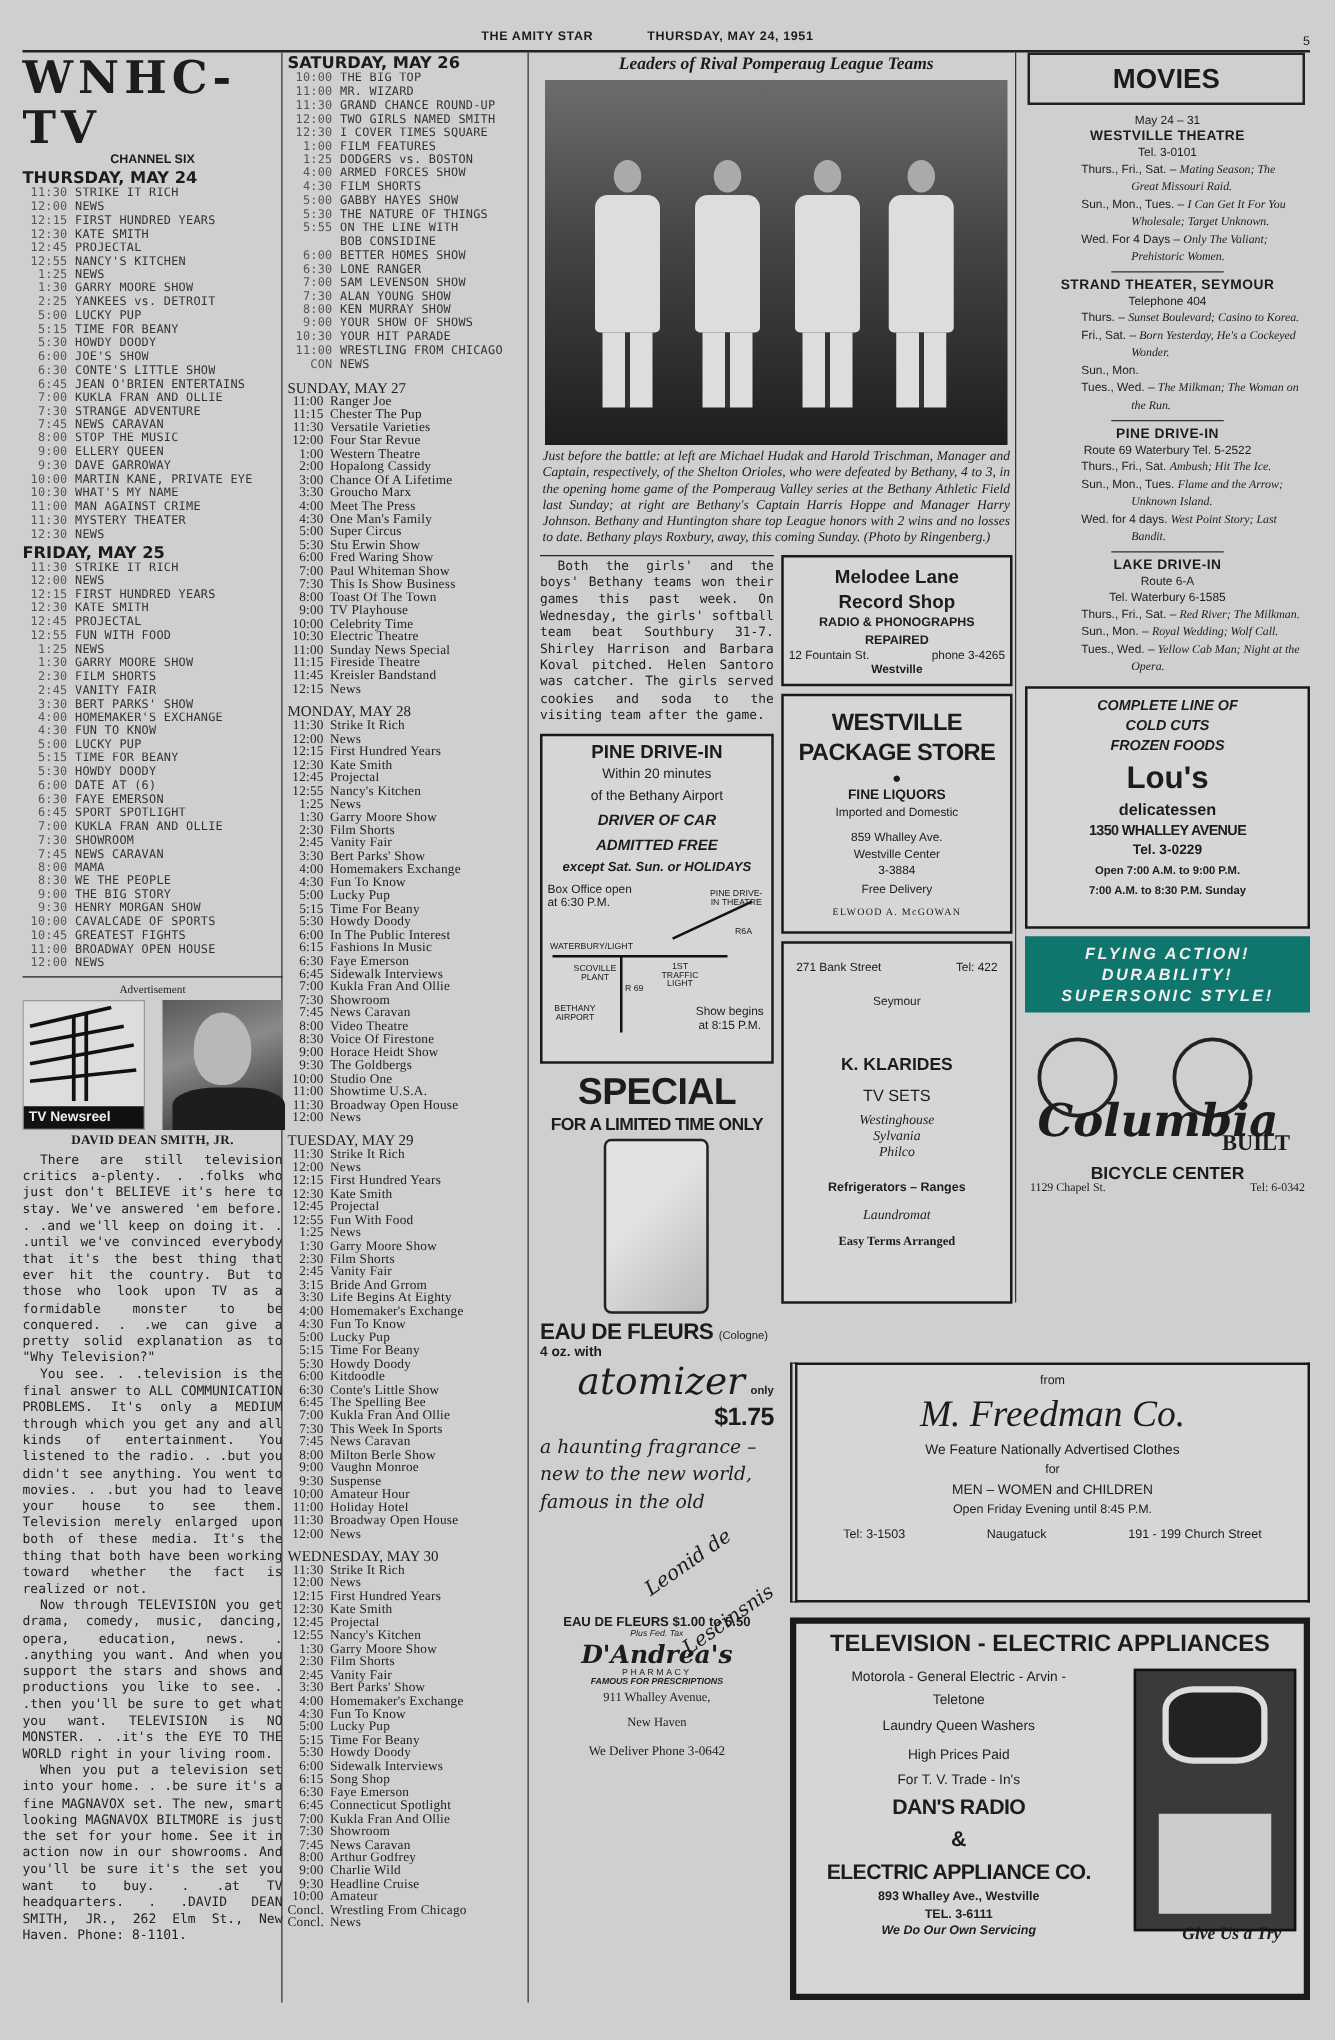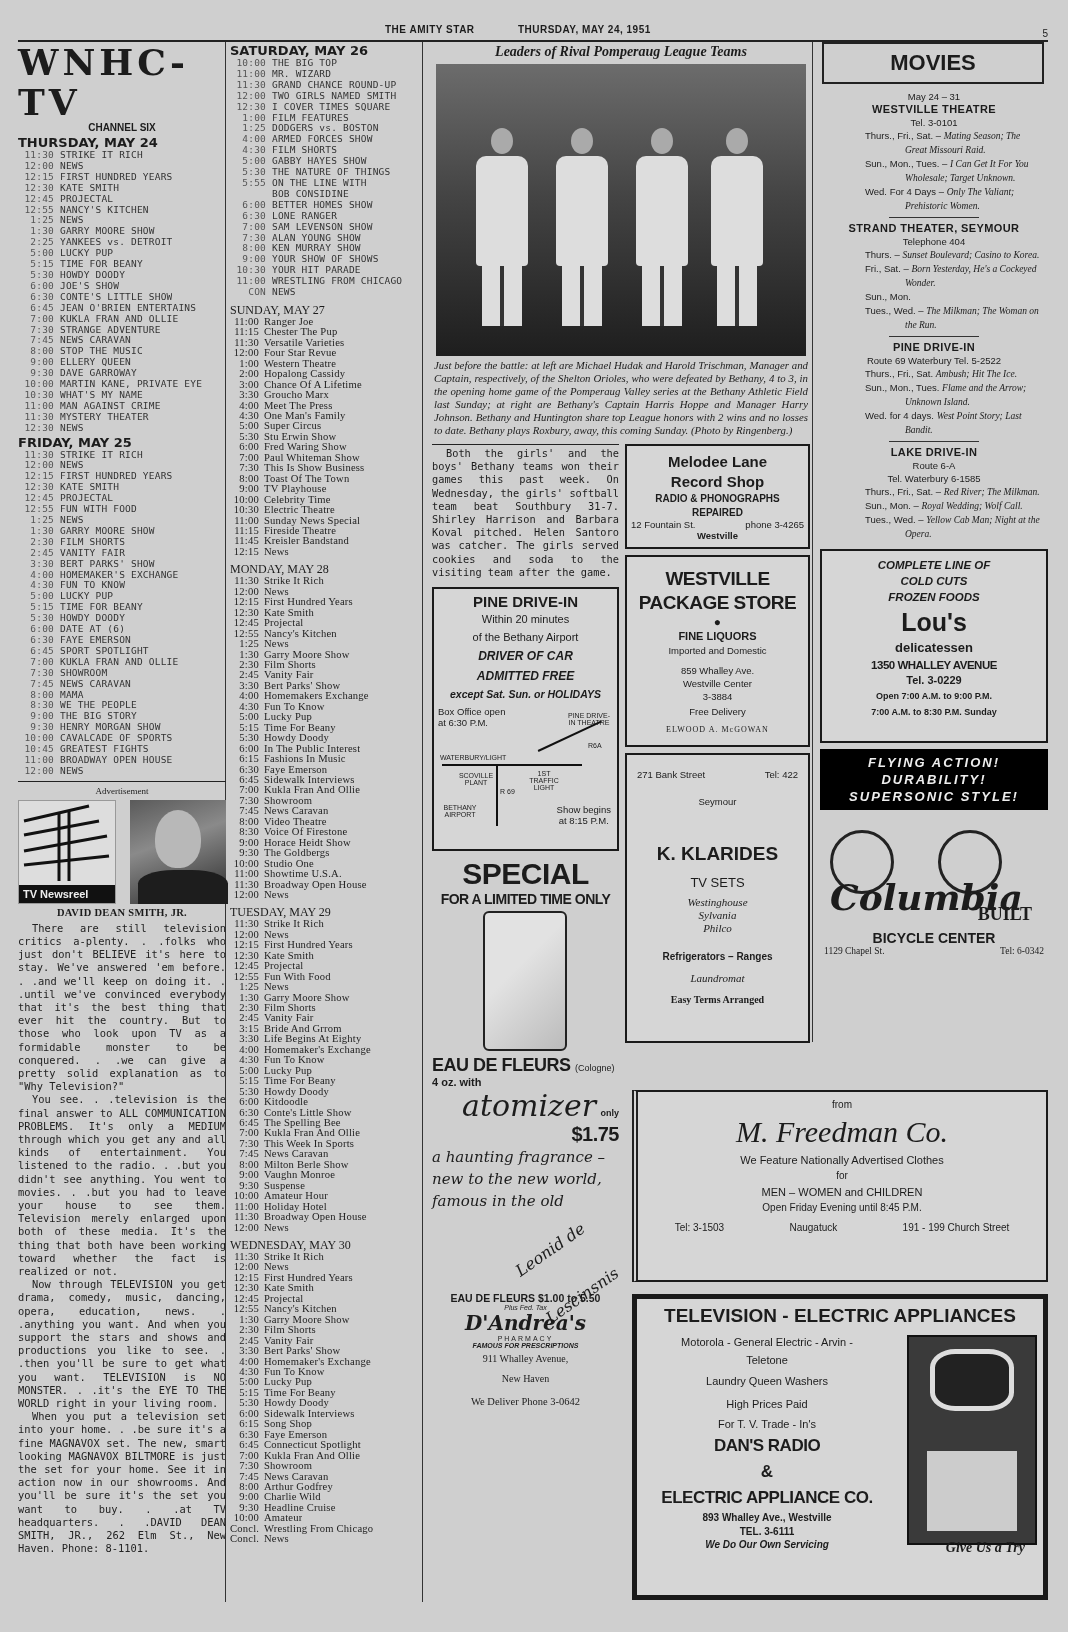--- a/index.html
+++ b/index.html
@@ -62,21 +62,21 @@
   .script { font-family: "DejaVu Serif", serif; font-style: italic; }
   
   .c4 { left: 820px; width: 228px; }
   .movies-title { border: 2px solid #222; text-align: center; font-family: "Liberation Sans", sans-serif; font-weight: bold; font-size: 22px; padding: 6px 0; margin: 0 4px 0 2px; }
   .mv { font-family: "Liberation Sans", sans-serif; font-size: 9.5px; line-height: 13px; padding: 0 4px; }
   .mv .h { text-align: center; font-weight: bold; font-size: 11px; letter-spacing: 0.4px; }
   .mv .c { text-align: center; }
   .mv .e { padding-left: 40px; text-indent: -40px; margin-left: 41px; }
   .mv .e em { font-family: "Liberation Serif", serif; }
   .mv .sep { width: 90px; margin: 4px auto; border-top: 1px solid #333; }
-  .dark { background: #000000; color: #eee; font-family: "Liberation Sans", sans-serif; font-weight: bold; font-style: italic; text-align: center; letter-spacing: 2px; font-size: 13px; line-height: 17px; padding: 5px 0; }
+  .dark { background: #0f766e; color: #eee; font-family: "Liberation Sans", sans-serif; font-weight: bold; font-style: italic; text-align: center; letter-spacing: 2px; font-size: 13px; line-height: 17px; padding: 5px 0; }
   .bike { height: 120px; position: relative; }
   .wheel { position: absolute; width: 64px; height: 64px; border: 3px solid #222; border-radius: 50%; top: 20px; }
   .wide { position: absolute; left: 632px; width: 416px; }
 </style>
 </head>
 <body>
 
 <div class="page">
   <div class="masthead">
     <span>THE AMITY STAR</span>
@@ -1012,21 +1012,21 @@
           <div style="font-size:9.5px;line-height:13px">3-3884</div>
           <div style="font-size:9.5px;line-height:18px">Free Delivery</div>
           <div style="font-size:8px;line-height:18px;font-family:'Liberation Serif',serif;letter-spacing:1px">ELWOOD A. McGOWAN</div>
         </div>
         <div class="box" style="height:290px;padding-top:14px">
           <div style="display:flex;justify-content:space-between;font-size:9.5px;padding:0 6px">
               <span>271 Bank Street</span>
               <span>Tel: 422</span>
             </div>
           <div style="font-size:9.5px;margin-top:16px">Seymour</div>
-          <div class="b" style="font-size:19px;margin-top:36px">K. KLARIDES</div>
+          <div class="b" style="font-size:14px;margin-top:36px">K. KLARIDES</div>
           <div style="font-size:13px;margin-top:10px">TV SETS</div>
           <div class="i" style="font-family:'Liberation Serif',serif;font-size:11px;line-height:13px;margin-top:6px">
             <div>Westinghouse</div>
             <div>Sylvania</div>
             <div>Philco</div>
           </div>
           <div class="b" style="font-size:10px;margin-top:16px">Refrigerators – Ranges</div>
           <div class="i" style="font-family:'Liberation Serif',serif;font-size:11px;margin-top:10px">Laundromat</div>
           <div class="b" style="font-family:'Liberation Serif',serif;font-size:10px;margin-top:10px">Easy Terms Arranged</div>
         </div>

